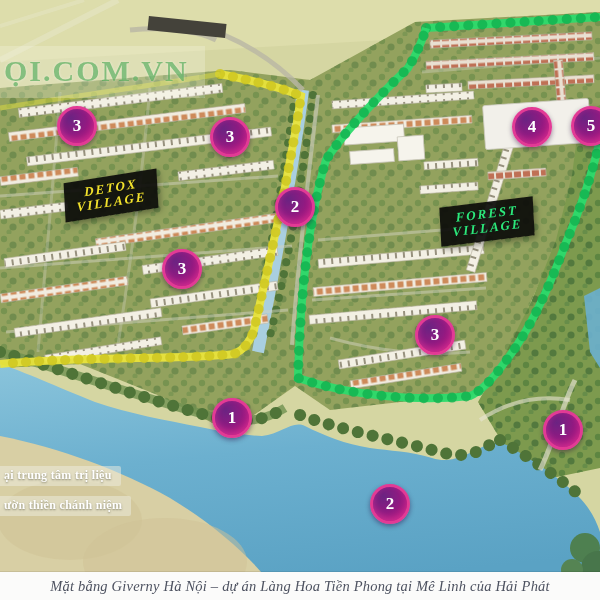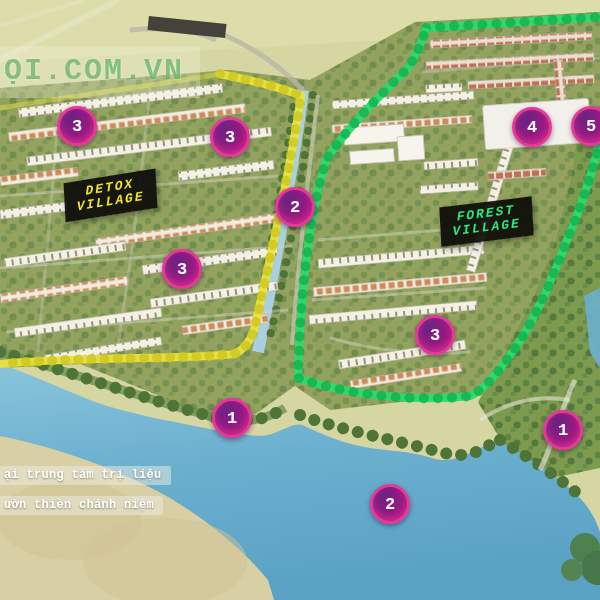--- a/index.html
+++ b/index.html
@@ -1,18 +1,18 @@
 <!DOCTYPE html>
 <html><head>
 <meta charset="utf-8">
 <style>
   html,body{margin:0;padding:0;background:#e7e7e2;}
   .stage{
     position:relative;width:600px;height:600px;overflow:hidden;
-    font-family:Liberation Mono, monospace;
+    font-family:Liberation Serif, serif;
     background:#d5d6a2;
   }
   .scene{position:absolute;left:0;top:0;}
   
   .watermark{
     position:absolute;left:-6px;top:46px;z-index:30;
     font-size:30px;font-weight:bold;letter-spacing:2px;
     color:rgba(70,165,78,.62);
     background:rgba(248,248,230,.28);
     padding:8px 16px 10px 10px;
@@ -244,14 +244,17 @@
   <div class="marker" style="left: 232px; top: 418px;">
       <span>1</span>
     </div>
   <div class="marker" style="left: 390px; top: 504px;">
       <span>2</span>
     </div>
   <div class="marker" style="left: 563px; top: 430px;">
       <span>1</span>
     </div>
 
+  <div class="caption-bar">
+    <span class="caption-text">Mặt bằng Giverny Hà Nội – dự án Làng Hoa Tiền Phong tại Mê Linh của Hải Phát</span>
+  </div>
 
 </div>
 
 </body></html>

